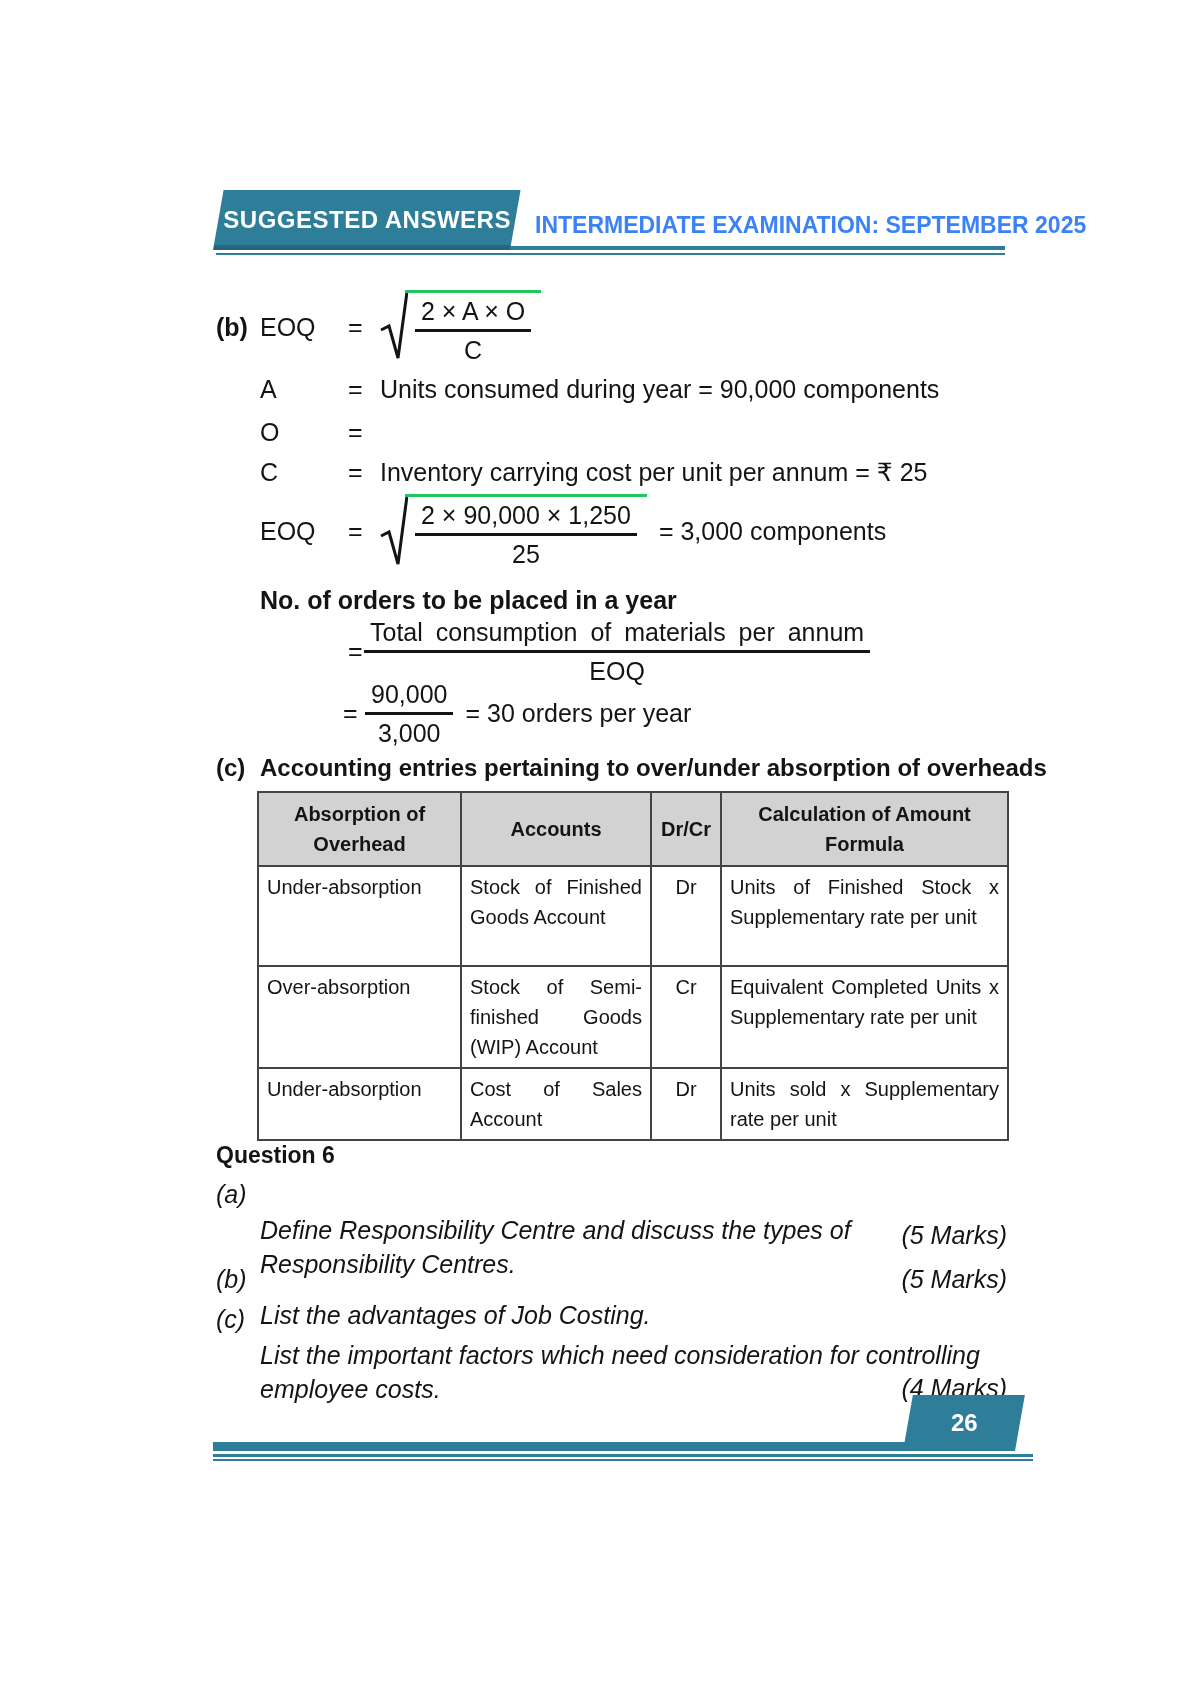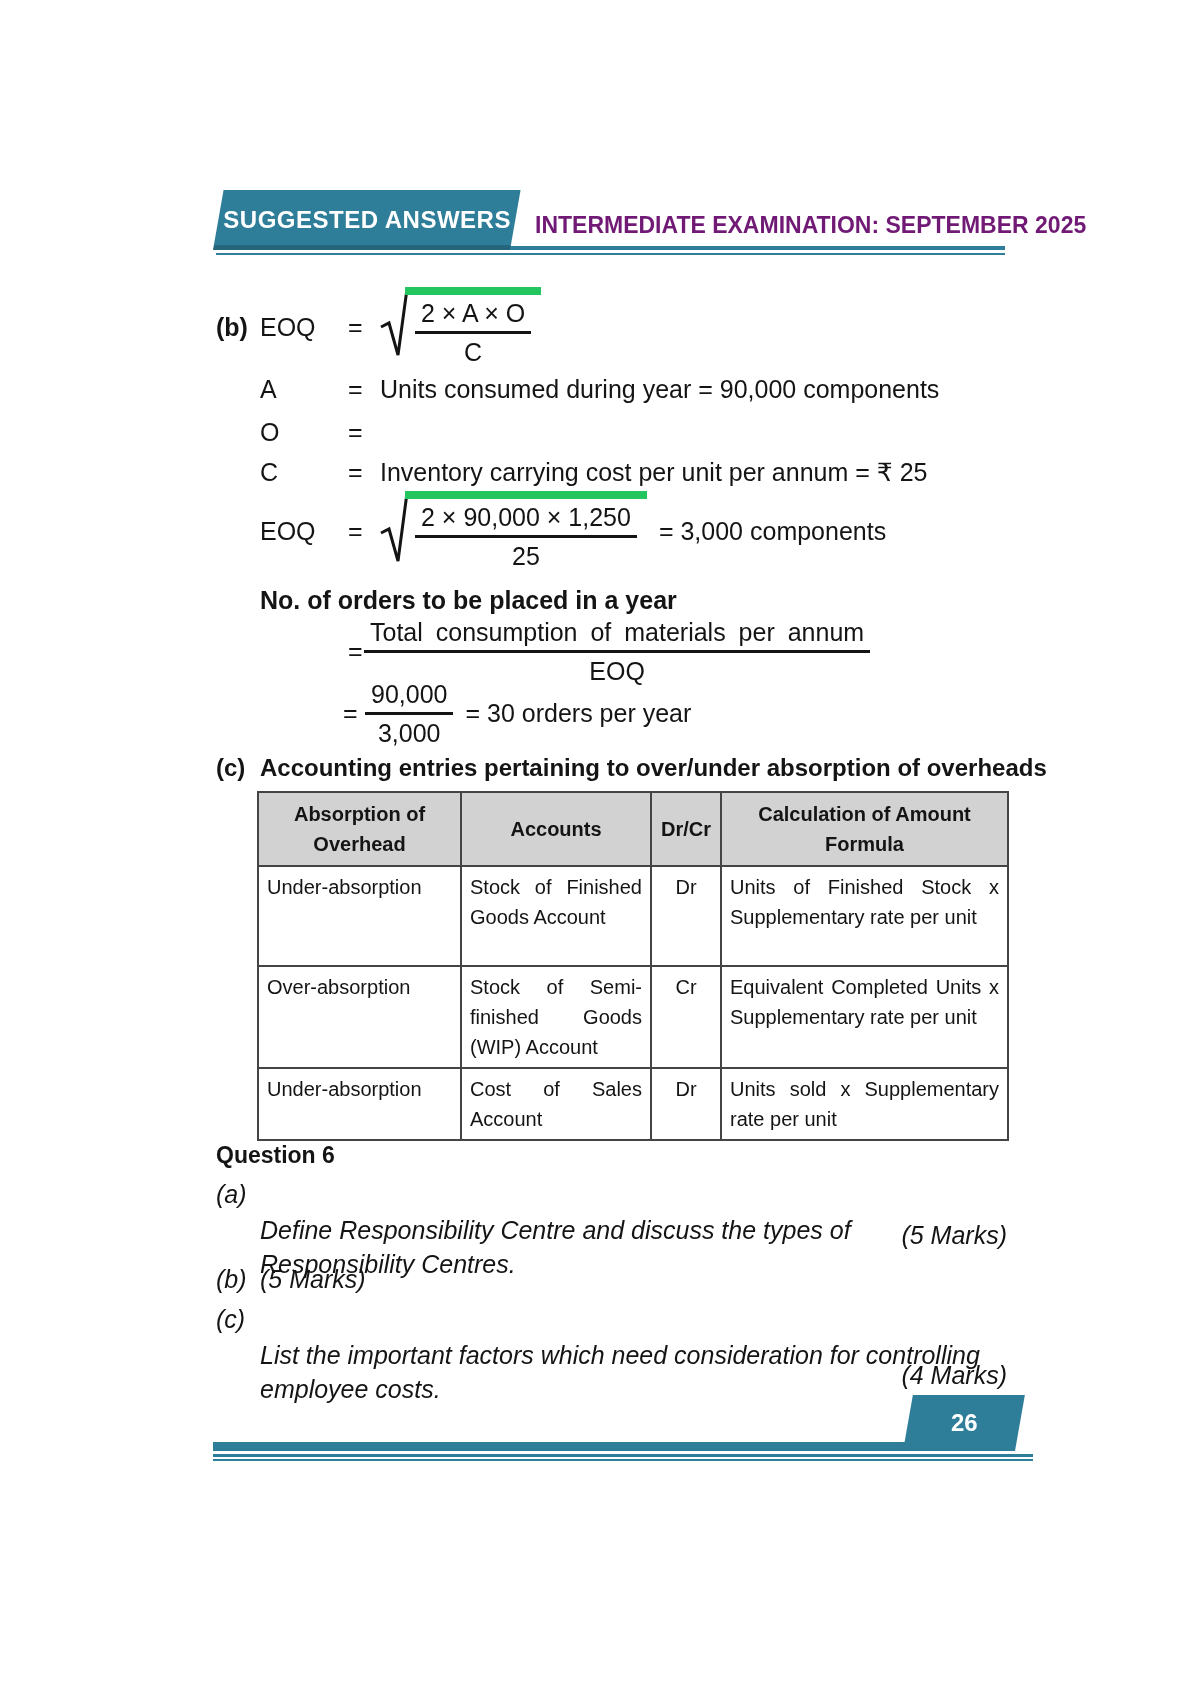--- a/index.html
+++ b/index.html
@@ -16,34 +16,34 @@
     background:#2e7d99; transform:skewX(-10deg); transform-origin:0 100%;
     box-shadow:inset 0 -5px 0 rgba(0,0,0,0.18);
     display:flex; align-items:center; justify-content:center; z-index:2;
   }
   .banner-text {
     transform:skewX(10deg); color:#fff; font-weight:bold; font-size:24px; letter-spacing:0.5px;
     white-space:nowrap;
   }
   .header-title {
     position:absolute; left:535px; top:212px; font-weight:bold; font-size:23px;
-    color:#701a75; white-space:nowrap; letter-spacing:0px;
+    color:#3b82f6; white-space:nowrap; letter-spacing:0px;
   }
   
   .prow { position:absolute; left:216px; display:flex; align-items:flex-start; font-size:25px; line-height:30px; }
   .c-label { width:44px; flex:0 0 44px; font-weight:bold; }
   .c-label.it { font-weight:normal; font-style:italic; }
   .c-sym { width:88px; flex:0 0 88px; }
   .c-eq { width:32px; flex:0 0 32px; }
   .c-text { white-space:nowrap; }
   .frow { position:absolute; left:216px; display:flex; align-items:center; font-size:25px; line-height:30px; }
   
   .sqrt { display:inline-flex; align-items:stretch; }
   .sqrt svg { display:block; }
-  .radicand { border-top:8px solid #22c55e; margin-left:-3px; padding:3px 10px 0 10px; display:flex; justify-content:flex-start; }
+  .radicand { border-top:3px solid #22c55e; margin-left:-3px; padding:3px 10px 0 10px; display:flex; justify-content:flex-start; }
   .bfrac { display:inline-flex; flex-direction:column; align-items:center; text-align:center; }
   .bfrac .fnum { border-bottom:3px solid #141414; padding:0 6px 3px 6px; white-space:nowrap; }
   .bfrac .fden { padding-top:3px; white-space:nowrap; }
   .wide-num .fnum { word-spacing:6px; }
   .fresult { margin-left:12px; white-space:nowrap; }
   .bold { font-weight:bold; }
   
   .sec-heading { position:absolute; left:216px; display:flex; font-size:24px; line-height:30px; font-weight:bold; }
   .sec-heading .c-label { width:44px; flex:0 0 44px; }
   
@@ -58,21 +58,21 @@
   table.absorb th { background:#d2d2d2; font-weight:bold; text-align:center; vertical-align:middle; height:62px; }
   table.absorb td { vertical-align:top; text-align:justify; }
   table.absorb td.ctr { text-align:center; }
   tr.r1 { height:100px; } tr.r2 { height:96px; } tr.r3 { height:66px; }
   
   .q-heading { position:absolute; left:216px; font-size:23px; font-weight:bold; line-height:30px; }
   .q-item { position:absolute; left:216px; width:791px; display:flex; font-size:25px; line-height:34px; font-style:italic; }
   .q-item .q-text { flex:1 1 auto;margin-top:36px; }
   .q-marks { font-weight:normal; font-style:italic; white-space:nowrap; }
   .marks-line { position:absolute; left:216px; width:791px; text-align:right; font-size:25px; }
-  .q-item .abs-marks { position:absolute; right:0; bottom:14px; }
+  .q-item .abs-marks { position:absolute; right:0; bottom:1px; }
   .q-item.rel { position:absolute; }
   .qc-text { display:block; width:770px; }
   
   .footer-bar { position:absolute; left:213px; top:1442px; width:692px; height:9px; background:#2e7d99; }
   .footer-badge {
     position:absolute; left:903px; top:1395px; width:112px; height:56px; background:#2e7d99;
     transform:skewX(-10deg); transform-origin:0 100%;
     display:flex; align-items:center; justify-content:center; z-index:2;
   }
   .footer-badge span { transform:skewX(10deg); color:#fff; font-weight:bold; font-size:24px; }
@@ -208,20 +208,21 @@
   <div class="q-item" style="top:1177px;">
     <span class="c-label it">(a)</span>
     <span class="q-text">Define Responsibility Centre and discuss the types of Responsibility Centres.</span>
   </div>
   <div class="marks-line" style="top:1221px;">
     <span class="q-marks">(5 Marks)</span>
   </div>
 
   <div class="q-item" style="top:1262px;">
     <span class="c-label it">(b)</span>
+    <span class="q-text">List the advantages of Job Costing.</span>
     <span class="q-marks">(5 Marks)</span>
   </div>
 
   <div class="q-item rel" style="top:1302px;">
     <span class="c-label it">(c)</span>
     <span class="q-text qc-text">List the important factors which need consideration for controlling employee costs.</span>
     <span class="q-marks abs-marks">(4 Marks)</span>
   </div>
 
   <div class="footer-bar"></div>

